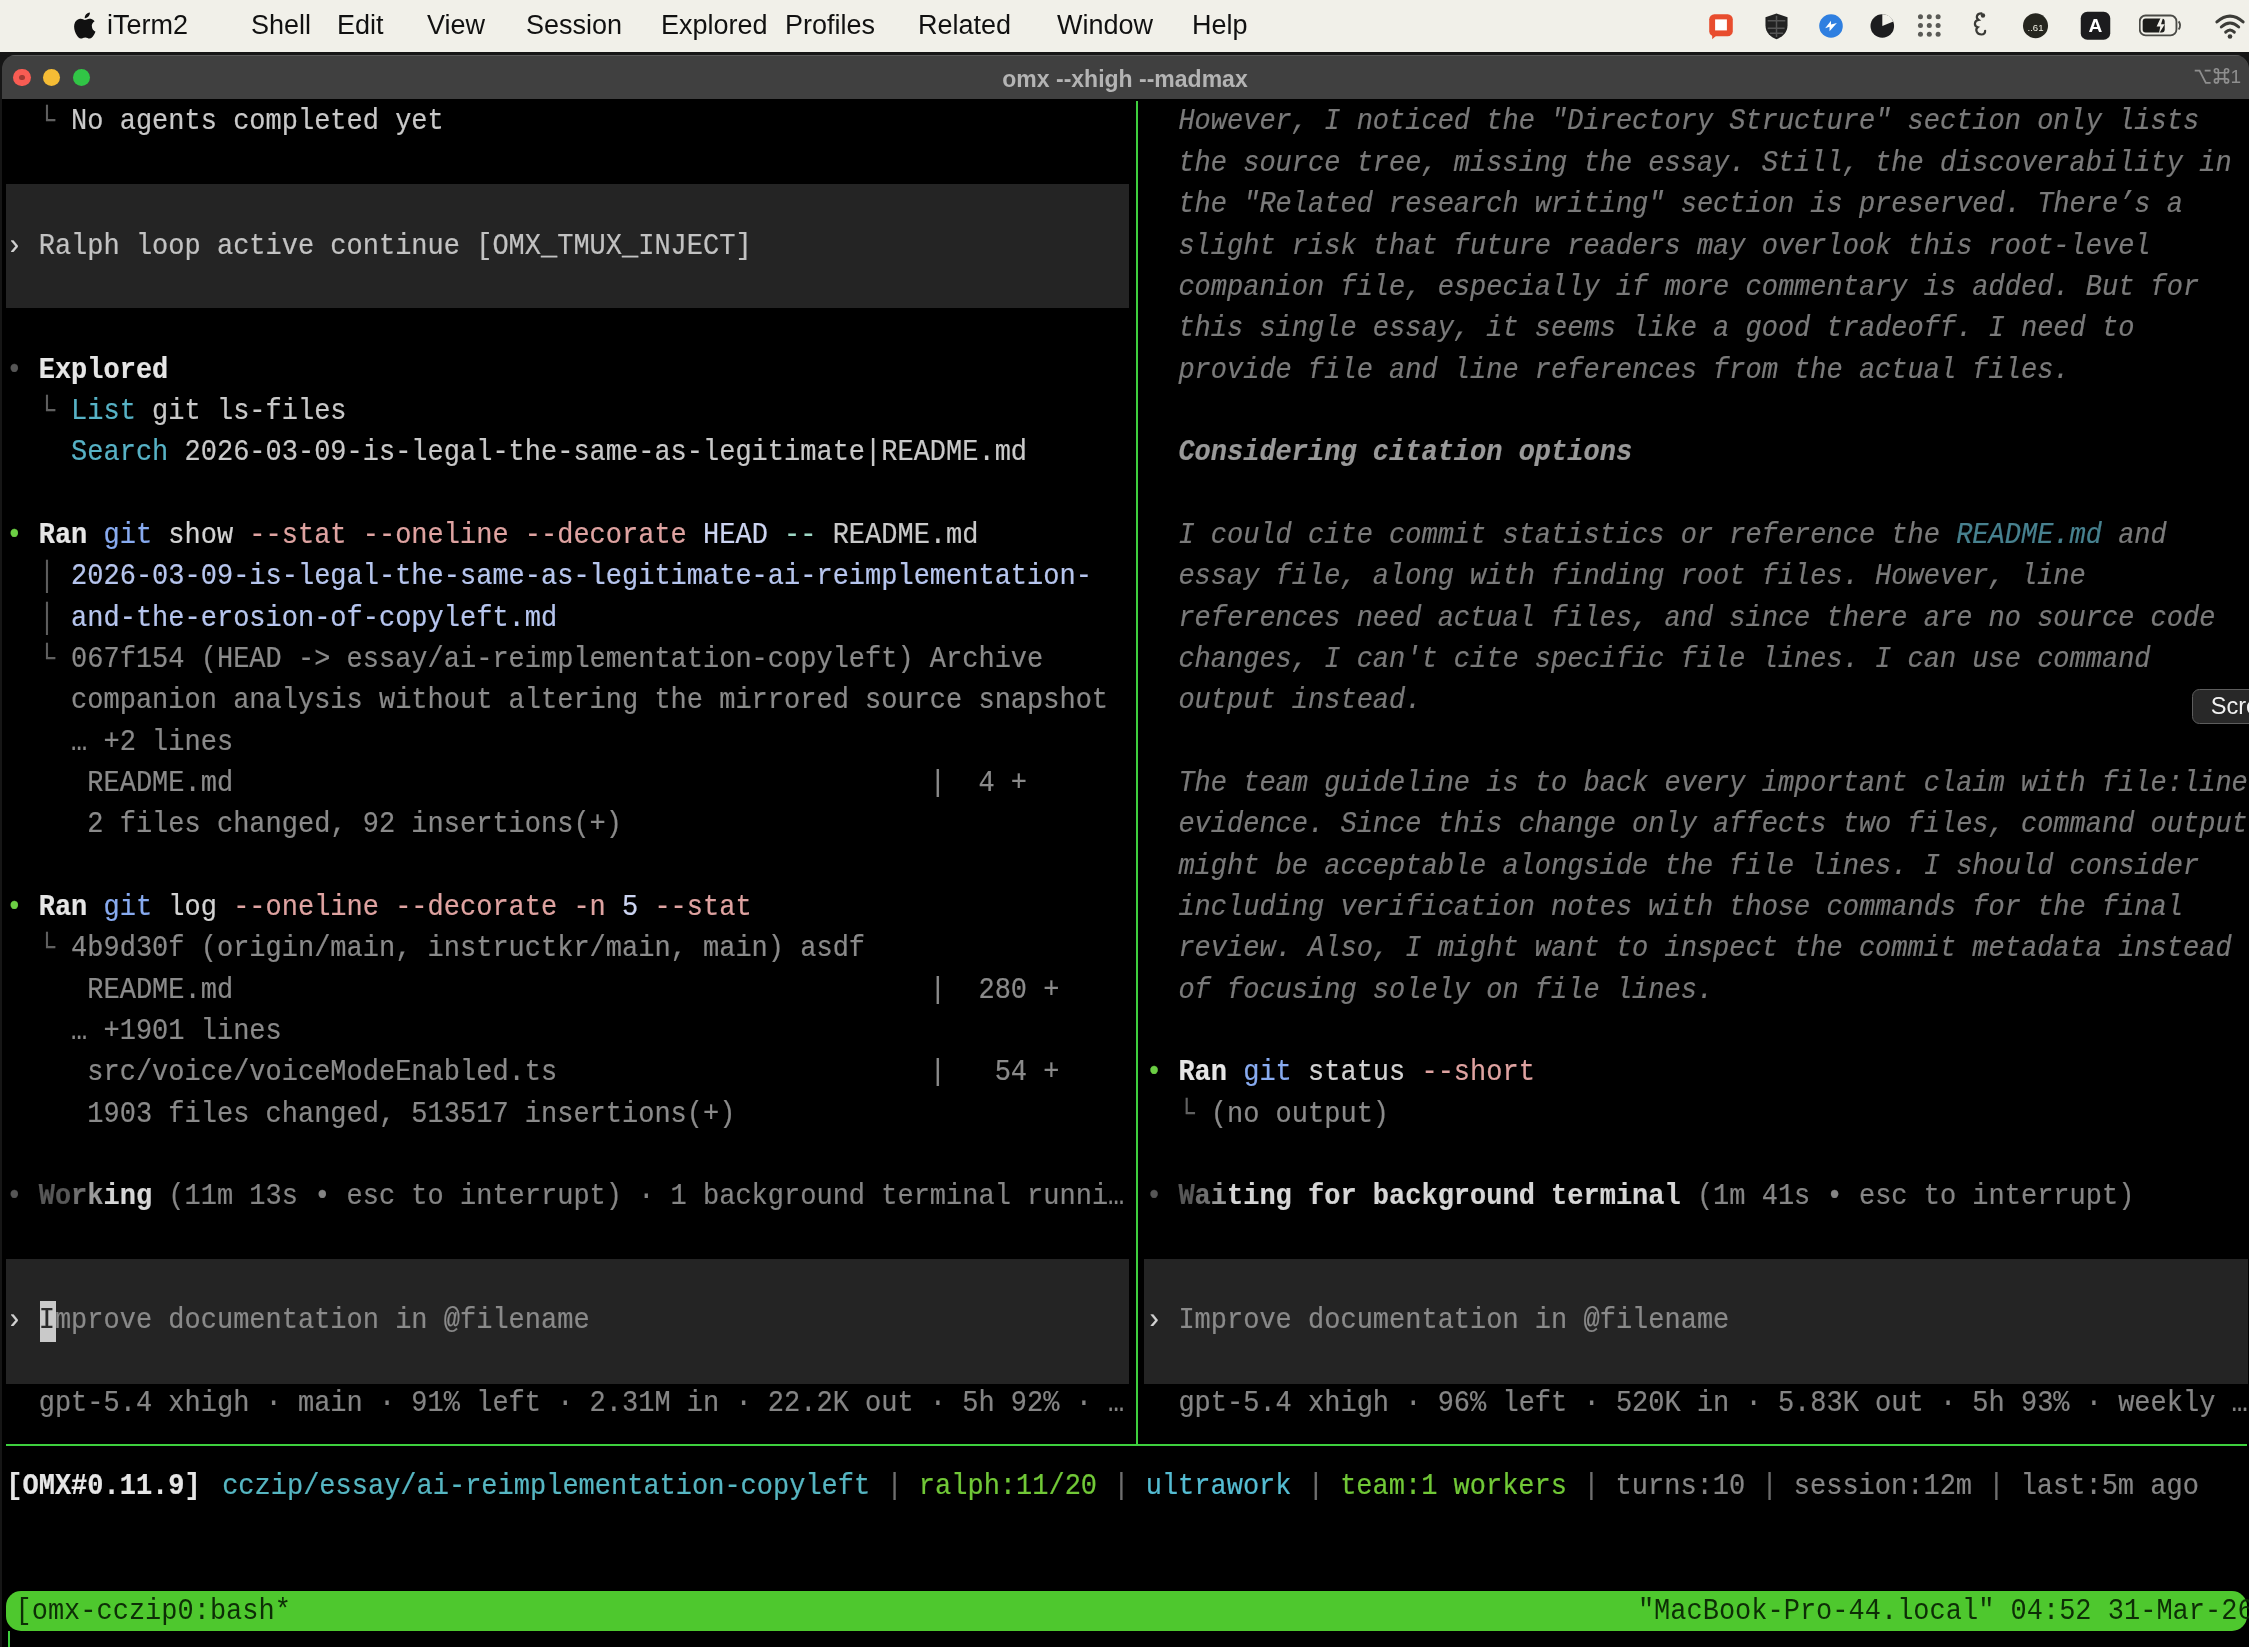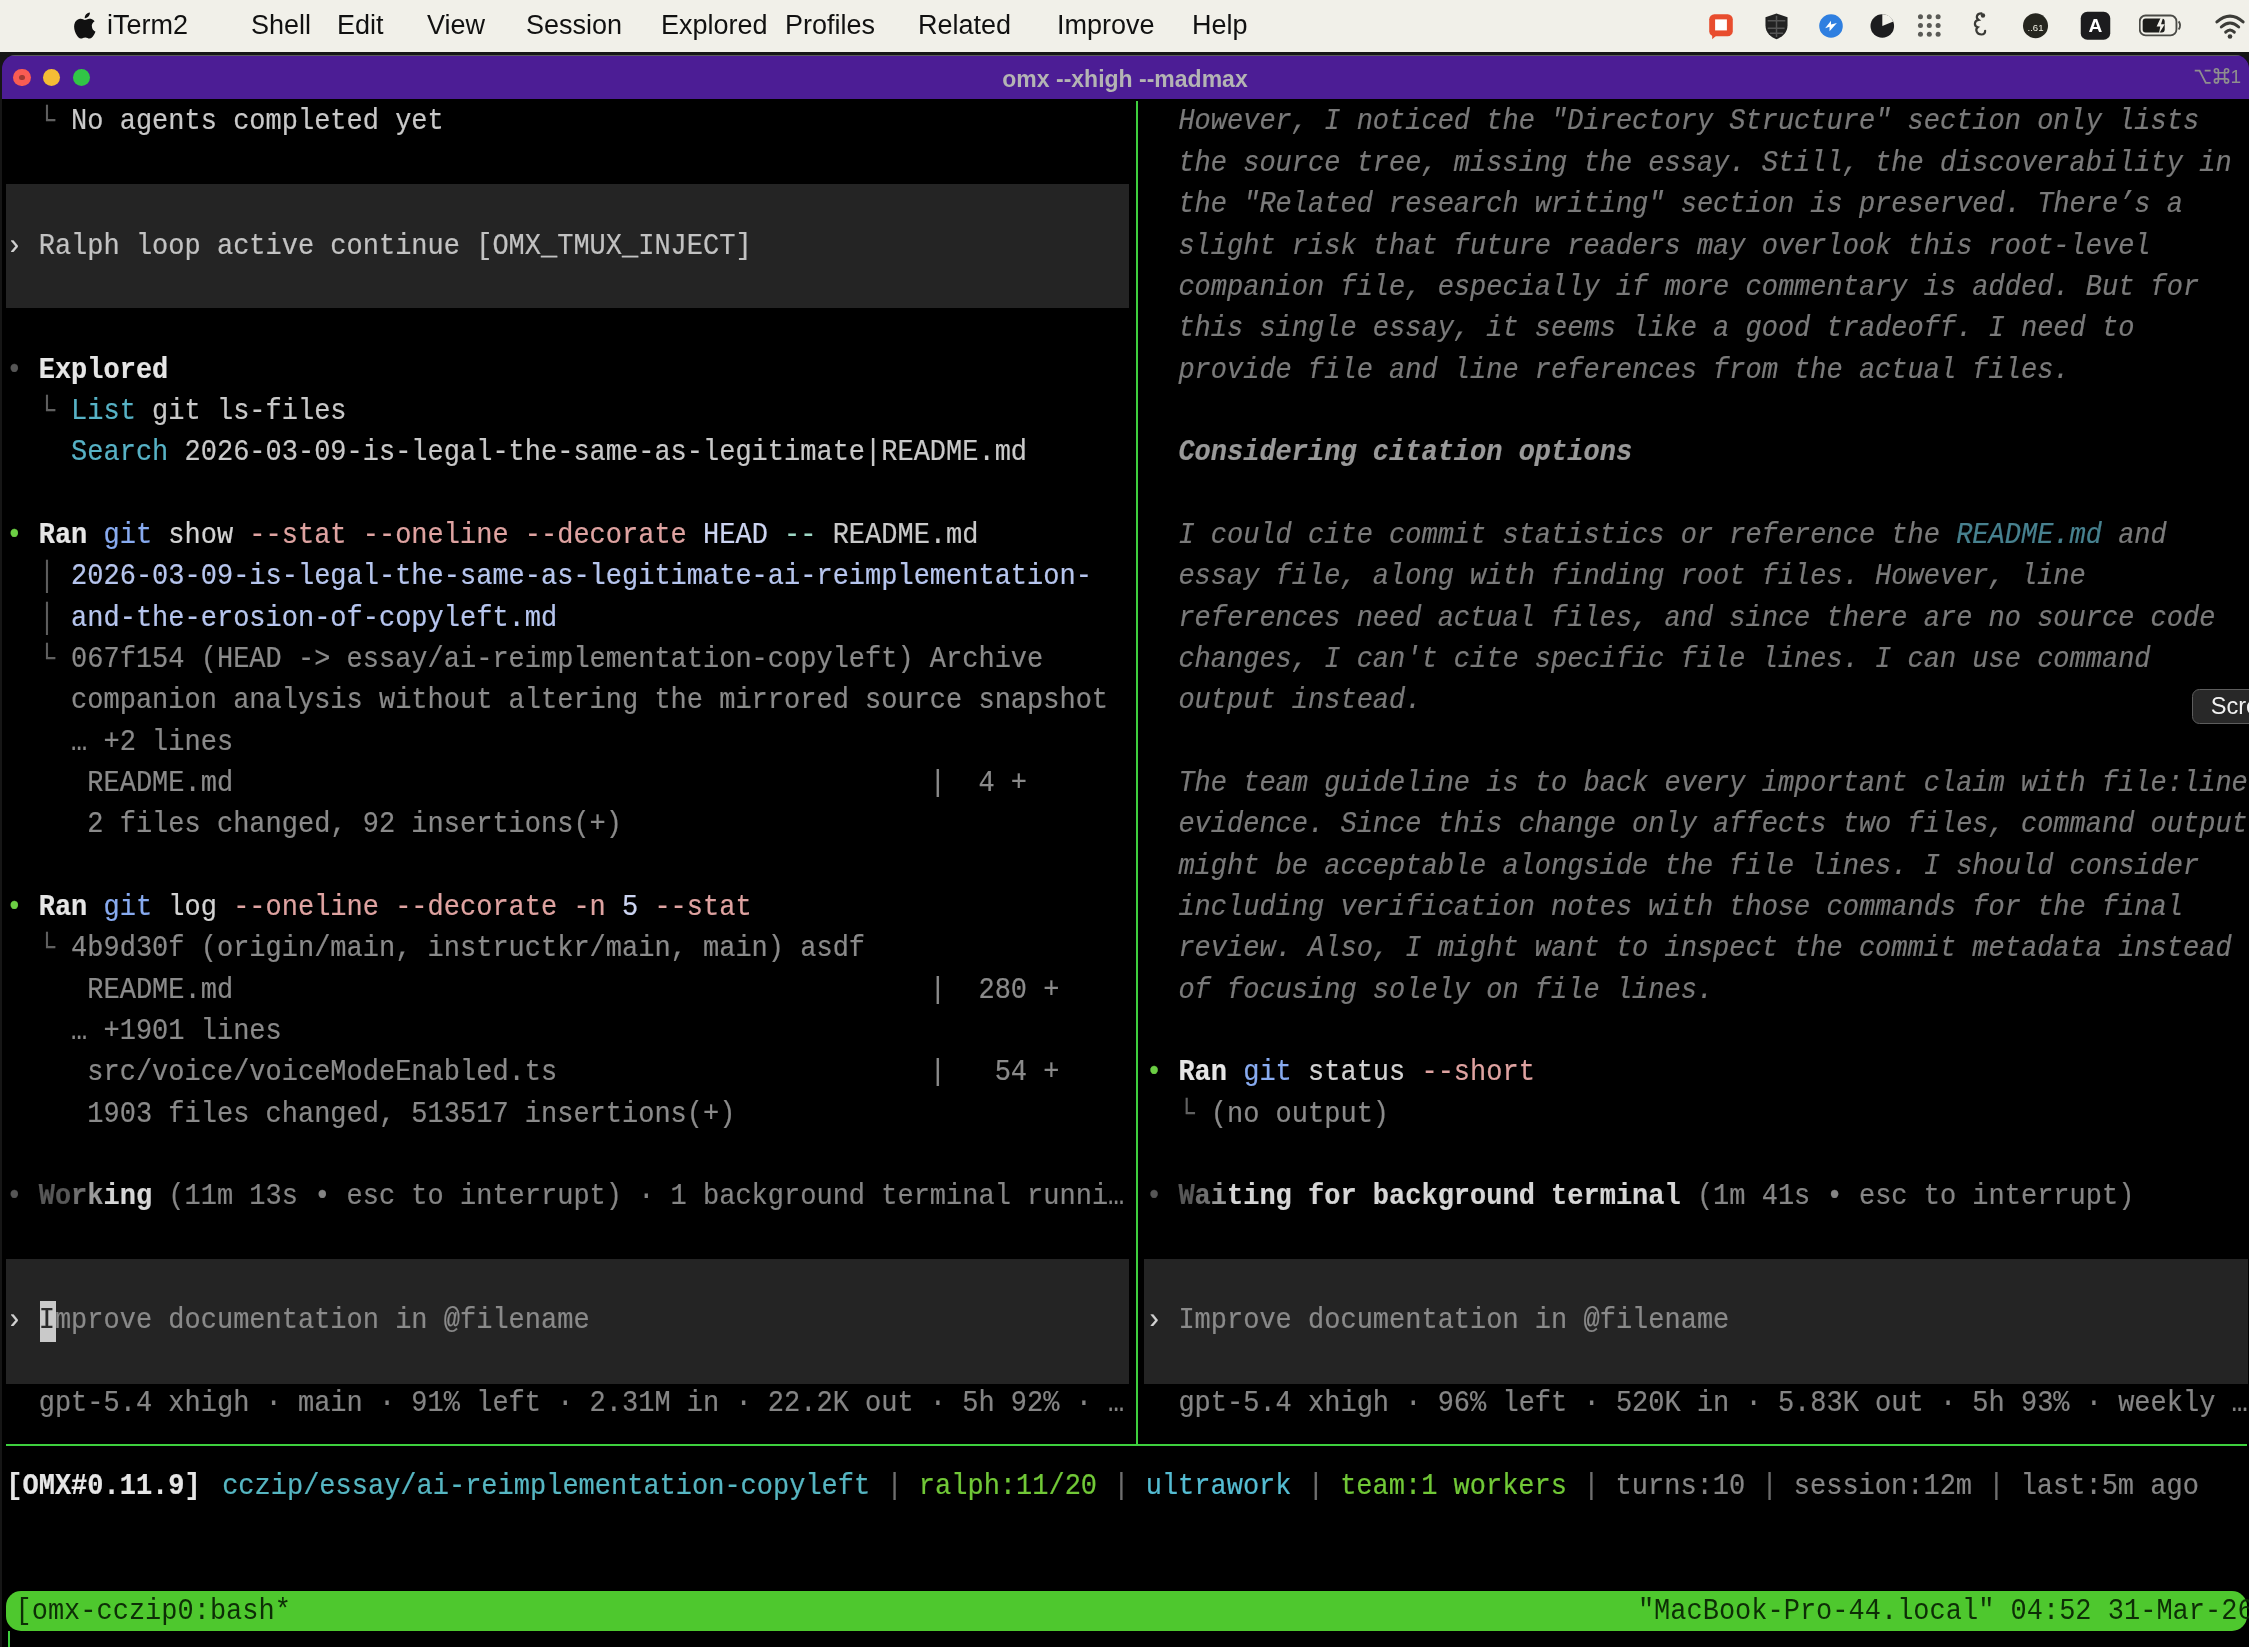--- a/index.html
+++ b/index.html
@@ -1,21 +1,21 @@
 <!DOCTYPE html>
 <html style="font-size:11.8px"><head><meta charset="utf-8">
 <style>
 * { margin:0; padding:0; box-sizing:border-box; }
 html,body { width:2250px; height:1648px; background:#161616; overflow:hidden; }
 #menubar { position:absolute; left:0; top:0; width:2250px; height:52px; background:#f1f0e9; }
 .mi { position:absolute; top:10.3px; font:27px "Liberation Sans",sans-serif; color:#111; }
 .mb { font-weight:normal; }
 #win { position:absolute; left:1.5px; top:55px; width:2247px; height:1593px; background:#000;
        border-radius:13.3px 13.3px 0 0; overflow:hidden; }
-#titlebar { position:absolute; left:0; top:0; width:100%; height:44px; background:#4c1d95; border-top:1.5px solid #5a5a5a; }
+#titlebar { position:absolute; left:0; top:0; width:100%; height:44px; background:#404040; border-top:1.5px solid #5a5a5a; }
 .tl { position:absolute; top:12.5px; width:17.7px; height:17.7px; border-radius:50%; }
 #title { position:absolute; top:10.3px; width:100%; text-align:center; font:bold 23px "Liberation Sans",sans-serif; color:#b4b4b4; }
 #term { position:absolute; left:0; top:44px; width:2247px; height:1549px; background:#000; }
 .blk { position:absolute; background:#242424; }
 .r { position:absolute; left:0; height:41px; line-height:41px; white-space:pre;
      font-family:"Liberation Mono",monospace; font-size:27px; color:#c9c9c9;
      transform:scaleY(1.08); transform-origin:50% 50%; -webkit-text-stroke:0.2px; }
 #ov { position:absolute; left:0; top:0; width:2250px; height:1648px; pointer-events:none; }
 #lp { position:absolute; left:6.3px; top:0; width:1181px; }
 #rp { position:absolute; left:1146px; top:0; width:1181px; }
@@ -46,21 +46,21 @@
     <path fill="#111" d="M13.9 10.6c0-2.4 2-3.6 2.1-3.7-1.1-1.7-2.9-1.9-3.5-1.9-1.5-.2-2.9.9-3.7.9-.8 0-1.9-.9-3.2-.85-1.6 0-3.1 1-4 2.4-1.7 3-0.4 7.4 1.2 9.8.8 1.2 1.8 2.5 3.1 2.4 1.2-.05 1.7-.8 3.2-.8 1.5 0 1.9.8 3.2.77 1.3 0 2.2-1.2 3-2.4.9-1.4 1.3-2.7 1.3-2.8-.03-.01-2.6-1-2.6-3.9zM11.5 3.3c.7-.8 1.1-1.9 1-3-1 .04-2.1.65-2.8 1.4-.6.7-1.2 1.8-1 2.9 1.1.1 2.2-.55 2.8-1.4z"></path>
   </svg>
   <span class="mi mb" style="left:107px">iTerm2</span>
   <span class="mi" style="left:251px">Shell</span>
   <span class="mi" style="left:337px">Edit</span>
   <span class="mi" style="left:427px">View</span>
   <span class="mi" style="left:526px">Session</span>
   <span class="mi" style="left:661px">Explored</span>
   <span class="mi" style="left:785px">Profiles</span>
   <span class="mi" style="left:918px">Related</span>
-  <span class="mi" style="left:1057px">Improve</span>
+  <span class="mi" style="left:1057px">Window</span>
   <span class="mi" style="left:1192px">Help</span>
 
   <svg class="mi" style="left:1707px;top:11.8px" width="28" height="28" viewBox="0 0 38 38">
     <rect x="3" y="3" width="32" height="30" rx="7" fill="#e84d2e"></rect>
     <rect x="11" y="10" width="16" height="15" fill="#fff"></rect>
     <path d="M7 31 L7 37 L14 31 Z" fill="#e84d2e"></path>
   </svg>
   <svg class="mi" style="left:1764px;top:11.8px" width="25" height="28" viewBox="0 0 34 38">
     <path d="M17 2 L32 7 V18 C32 28 25 34 17 37 C9 34 2 28 2 18 V7 Z" fill="#222"></path>
     <path d="M17 5 V34 M5 12 H29 M5 22 H28 M8 29 H26" stroke="#555" stroke-width="2" fill="none"></path>

